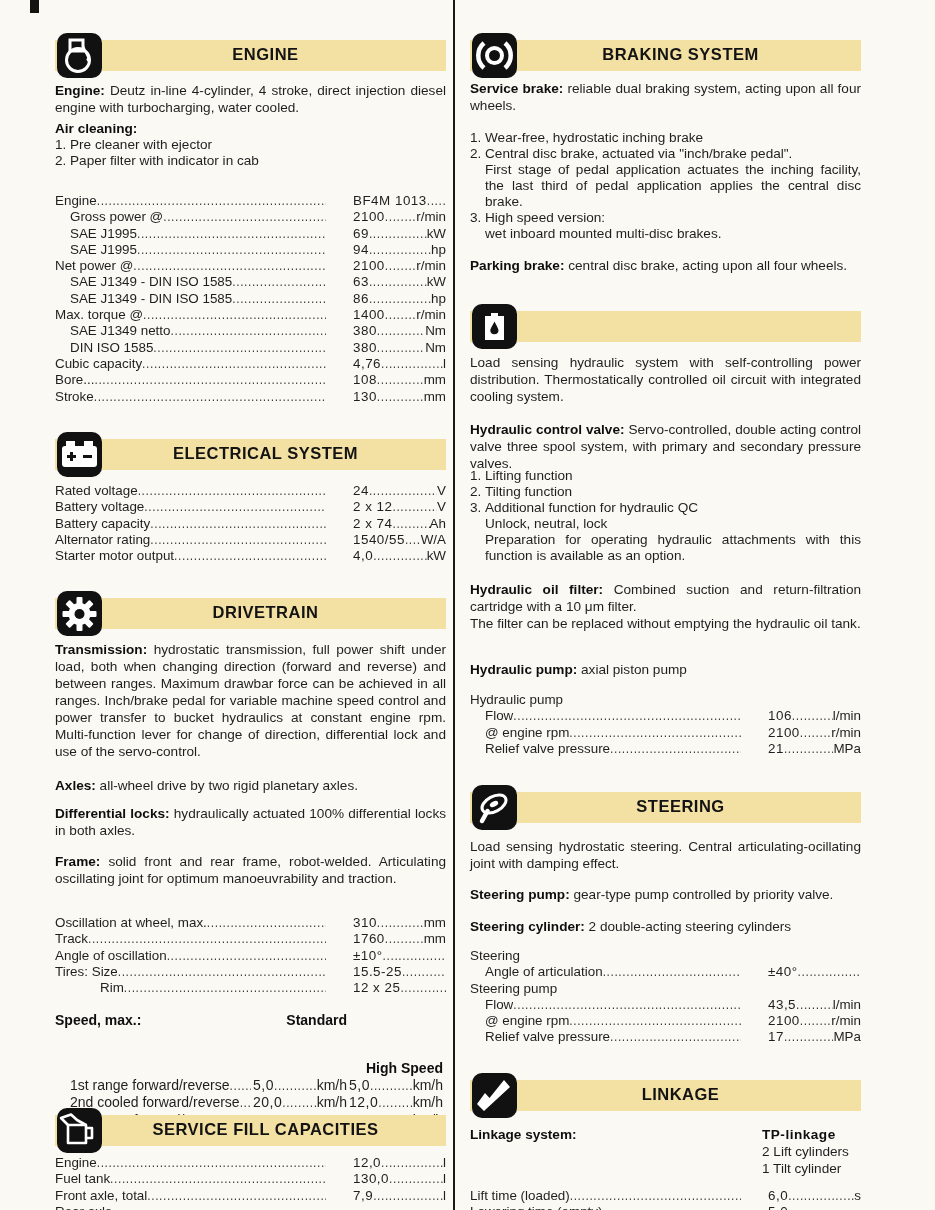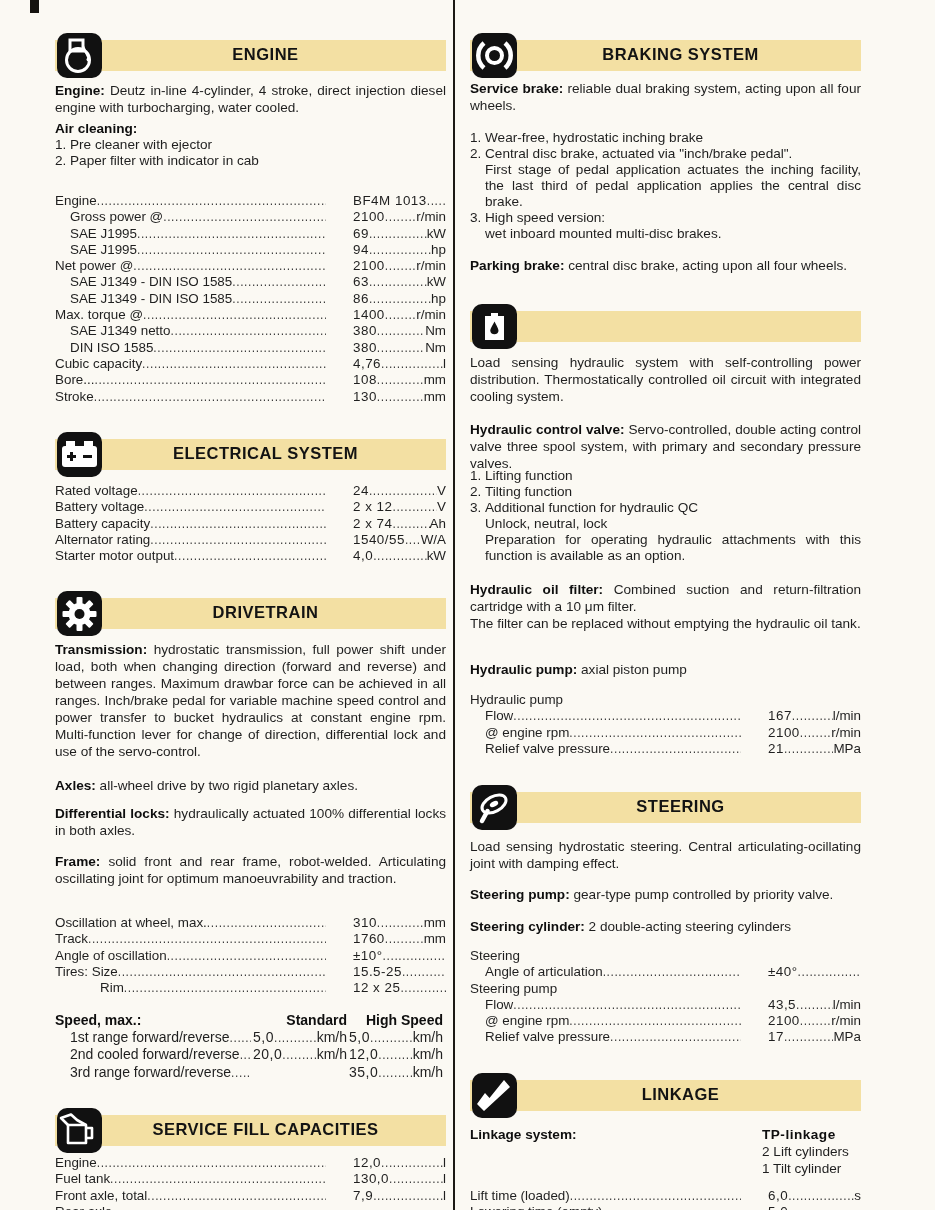--- a/index.html
+++ b/index.html
@@ -35,21 +35,21 @@
   .leader::after{content:"....................................................................................................................";
                  letter-spacing:.6px;font-size:12px;}
   .vwrap{display:flex;flex:0 0 93px;align-items:baseline;min-width:0;margin-left:27px;}
   .val{white-space:nowrap;letter-spacing:.5px;}
   .unit{white-space:nowrap;}
   
   .speed{font-size:14px;}
   .speed-head{display:flex;font-weight:bold;line-height:17px;color:#0e0e0e;}
   .sph1{flex:0 0 196px;}
   .sph2,.sph3{flex:0 0 94px;text-align:right;}
-  .sph2{margin-left:2px;}.sph3{margin-left:2px;}
+  .sph2{margin-left:2px;}.sph3{margin-left:2px;margin-top:48px;}
   .sprow{display:flex;align-items:baseline;line-height:16.4px;padding-left:15px;white-space:nowrap;}
   .splbl{flex:0 0 181px;display:flex;align-items:baseline;min-width:0;}
   .spcell{display:flex;flex:0 0 94px;align-items:baseline;margin-left:2px;min-width:0;}
   
   .linkrow{position:relative;font-size:13.6px;line-height:17px;}
   .linkage-right{position:absolute;left:292px;top:0;}
   .tp{font-weight:bold;letter-spacing:.5px;color:#0e0e0e;}
 </style>
 </head>
 <body>
@@ -513,21 +513,21 @@
         <span class="vwrap" style="visibility: hidden;">
             <span class="val"></span>
             <span class="leader"></span>
             <span class="unit"></span>
           </span>
       </div>
         <div class="srow" style="padding-left: 15px;">
         <span>Flow</span>
         <span class="leader"></span>
         <span class="vwrap">
-            <span class="val">167</span>
+            <span class="val">106</span>
             <span class="leader"></span>
             <span class="unit">l/min</span>
           </span>
       </div>
         <div class="srow" style="padding-left: 15px;">
         <span>@ engine rpm</span>
         <span class="leader"></span>
         <span class="vwrap">
             <span class="val">2100</span>
             <span class="leader"></span>

